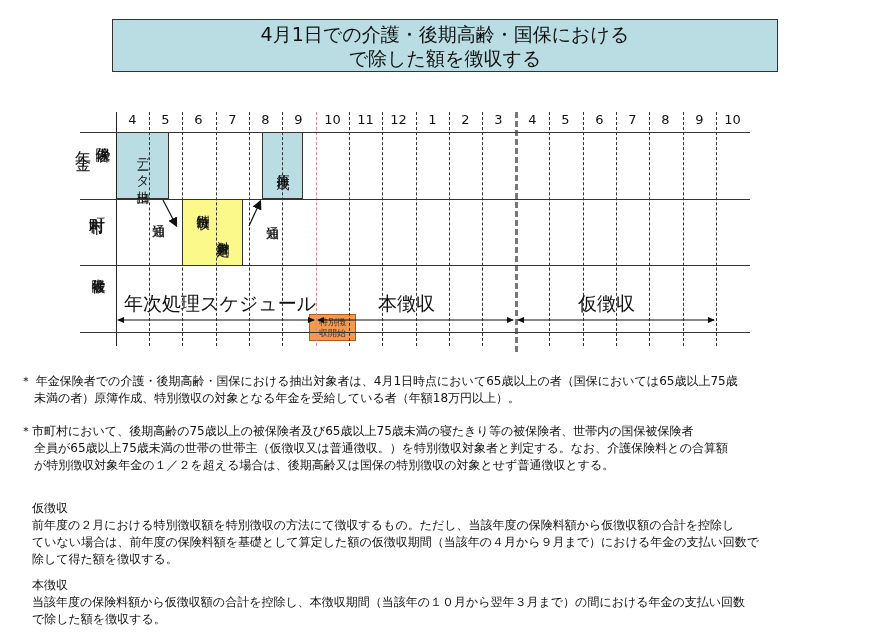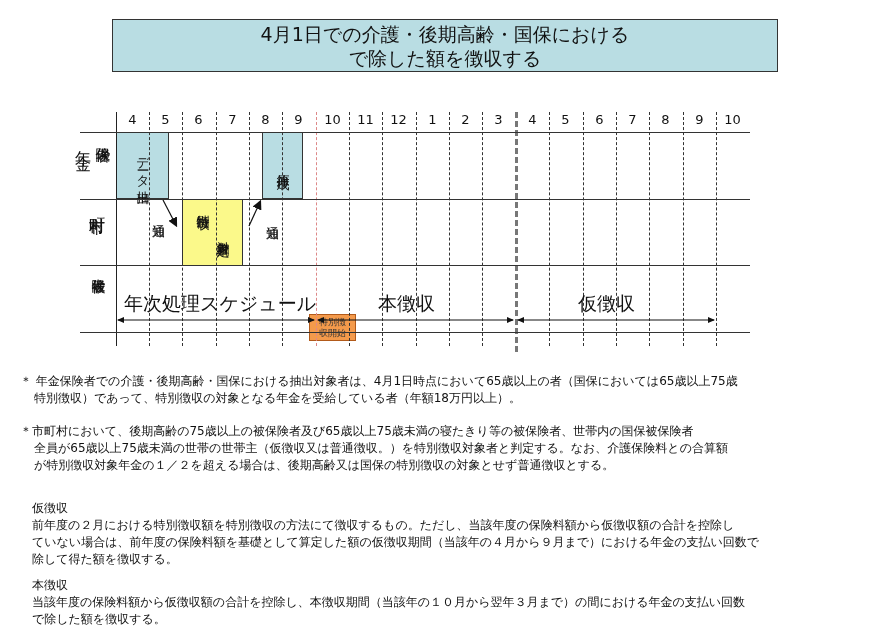--- a/index.html
+++ b/index.html
@@ -124,21 +124,21 @@
   <path d="M517,320 L524,317 L524,323 z" fill="#111"></path>
   <path d="M715,320 L708,317 L708,323 z" fill="#111"></path>
 </svg>
 
 <div class="bigtext" style="left:124px;background:#fff0;">年次処理スケジュール</div>
 <div class="bigtext" style="left:378px;">本徴収</div>
 <div class="bigtext" style="left:578px;">仮徴収</div>
 
 <div class="notes" style="top:373px;">
   <p>＊ 年金保険者での介護・後期高齢・国保における抽出対象者は、4月1日時点において65歳以上の者（国保においては65歳以上75歳</p>
-  <p class="indent">特別徴収）であって、特別徴収の対象となる年金を受給している者（年額18万円以上）。</p>
+  <p class="indent">未満の者）原簿作成、特別徴収の対象となる年金を受給している者（年額18万円以上）。</p>
 </div>
 <div class="notes" style="top:423px;">
   <p>＊市町村において、後期高齢の75歳以上の被保険者及び65歳以上75歳未満の寝たきり等の被保険者、世帯内の国保被保険者</p>
   <p class="indent">全員が65歳以上75歳未満の世帯の世帯主（仮徴収又は普通徴収。）を特別徴収対象者と判定する。なお、介護保険料との合算額</p>
   <p class="indent">が特別徴収対象年金の１／２を超える場合は、後期高齢又は国保の特別徴収の対象とせず普通徴収とする。</p>
 </div>
 <div class="notes" style="top:500px;left:32px;">
   <p>仮徴収</p>
   <p>前年度の２月における特別徴収額を特別徴収の方法にて徴収するもの。ただし、当該年度の保険料額から仮徴収額の合計を控除し</p>
   <p>ていない場合は、前年度の保険料額を基礎として算定した額の仮徴収期間（当該年の４月から９月まで）における年金の支払い回数で</p>

